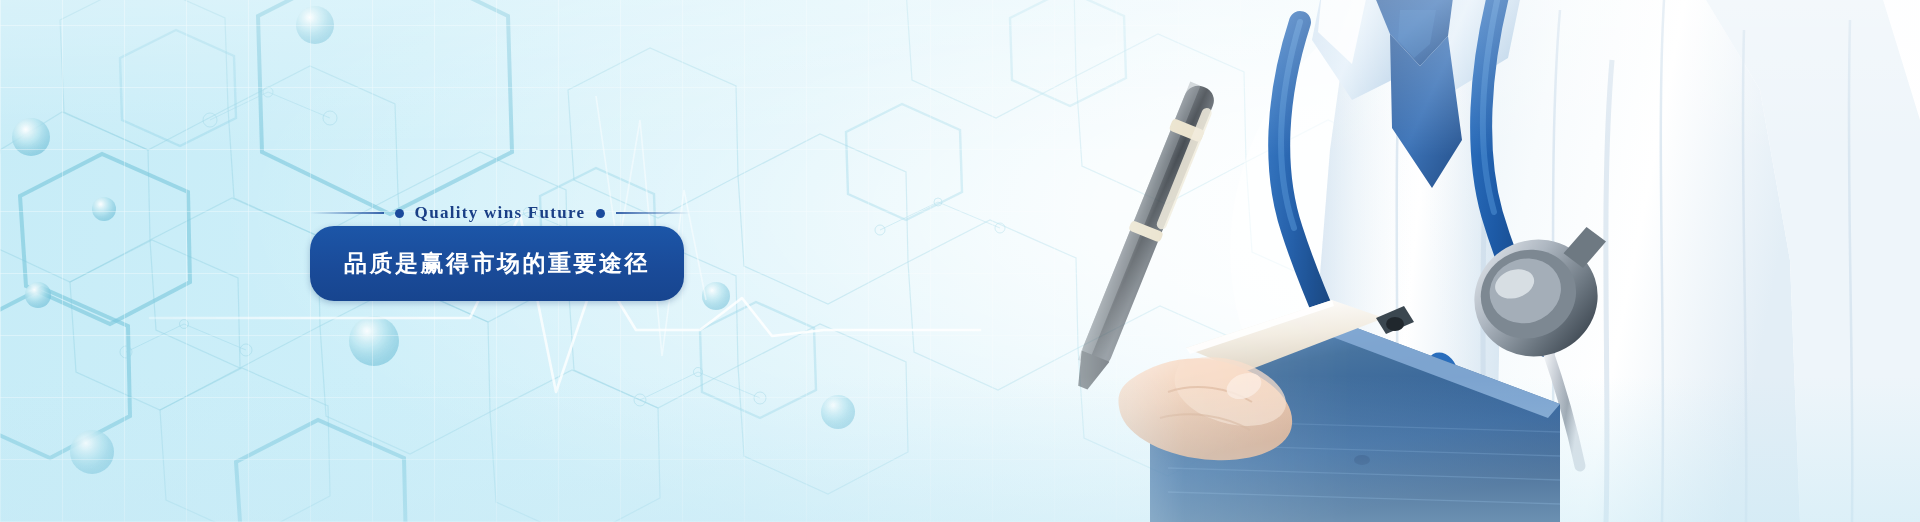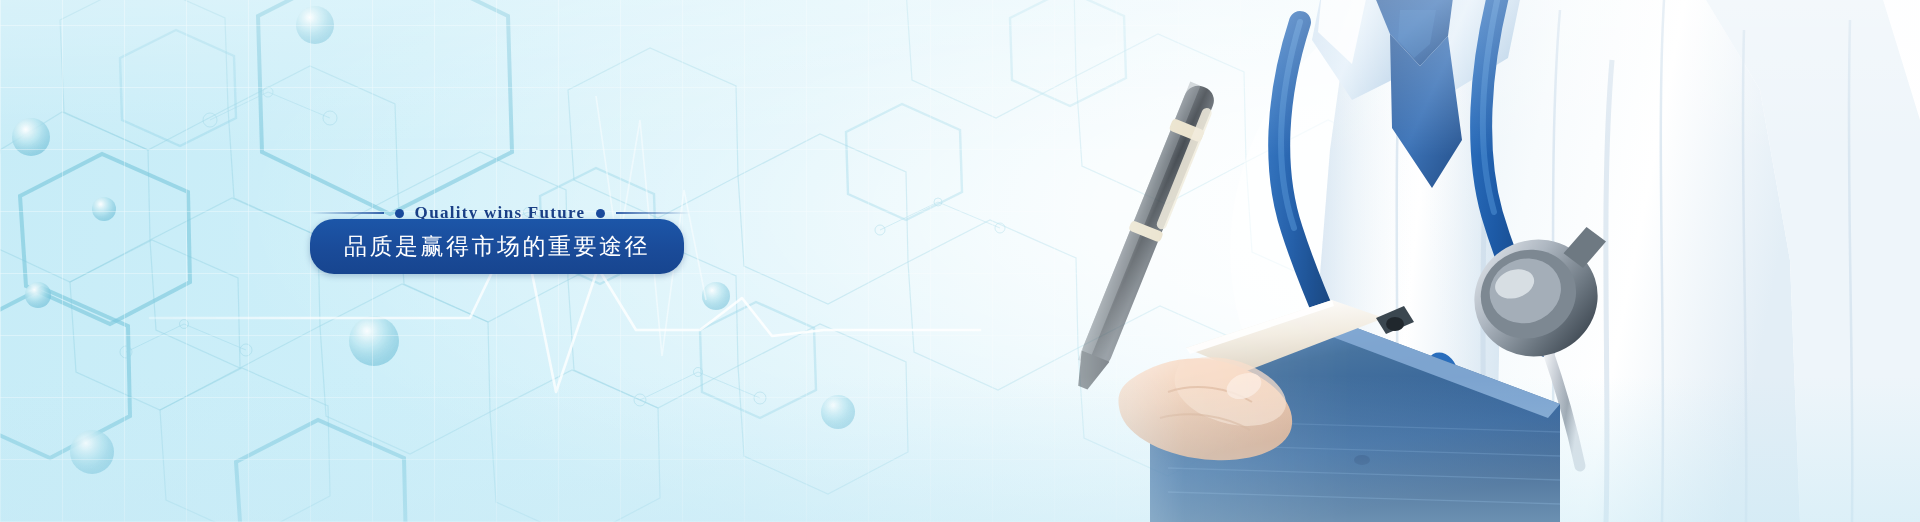--- a/index.html
+++ b/index.html
@@ -71,29 +71,29 @@
   .tagline-text{
     flex:0 0 auto;
     font-family:"Liberation Serif","DejaVu Serif",serif;
     font-size:17px;font-weight:bold;
     letter-spacing:1.3px;
     color:#1a3f86;
     white-space:nowrap;
   }
 
   .pill{
-    position:absolute;left:310px;top:219px;
+    position:absolute;left:310px;top:226px;
     height:47px;
-    padding:4px 34px;
+    padding:14px 34px;
     display:flex;align-items:center;justify-content:center;
     border-radius:24px;
     background:linear-gradient(180deg,#1c56a8 0%,#1a4b99 55%,#17458f 100%);
     box-shadow:0 2px 6px rgba(20,60,120,.28);
     color:#ffffff;
-    font-size:23px;font-weight:normal;
+    font-size:23px;font-weight:bold;
     letter-spacing:2.5px;
     white-space:nowrap;
   }
 </style>
 </head>
 <body>
 
 <div class="banner">
 
   <div class="bg-base"></div>

